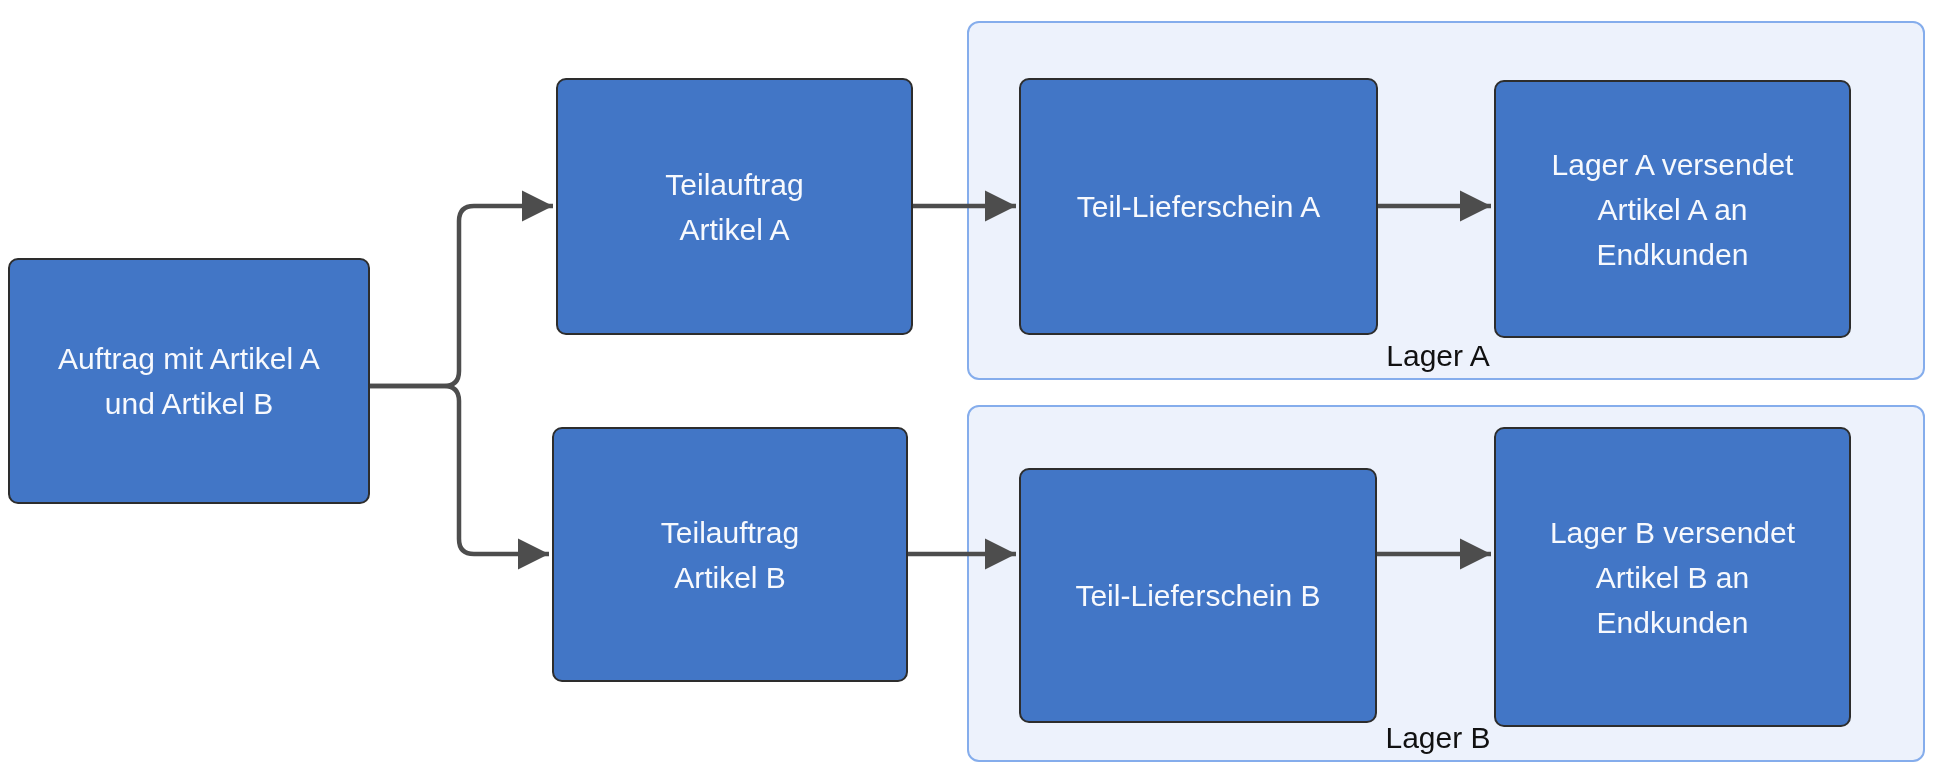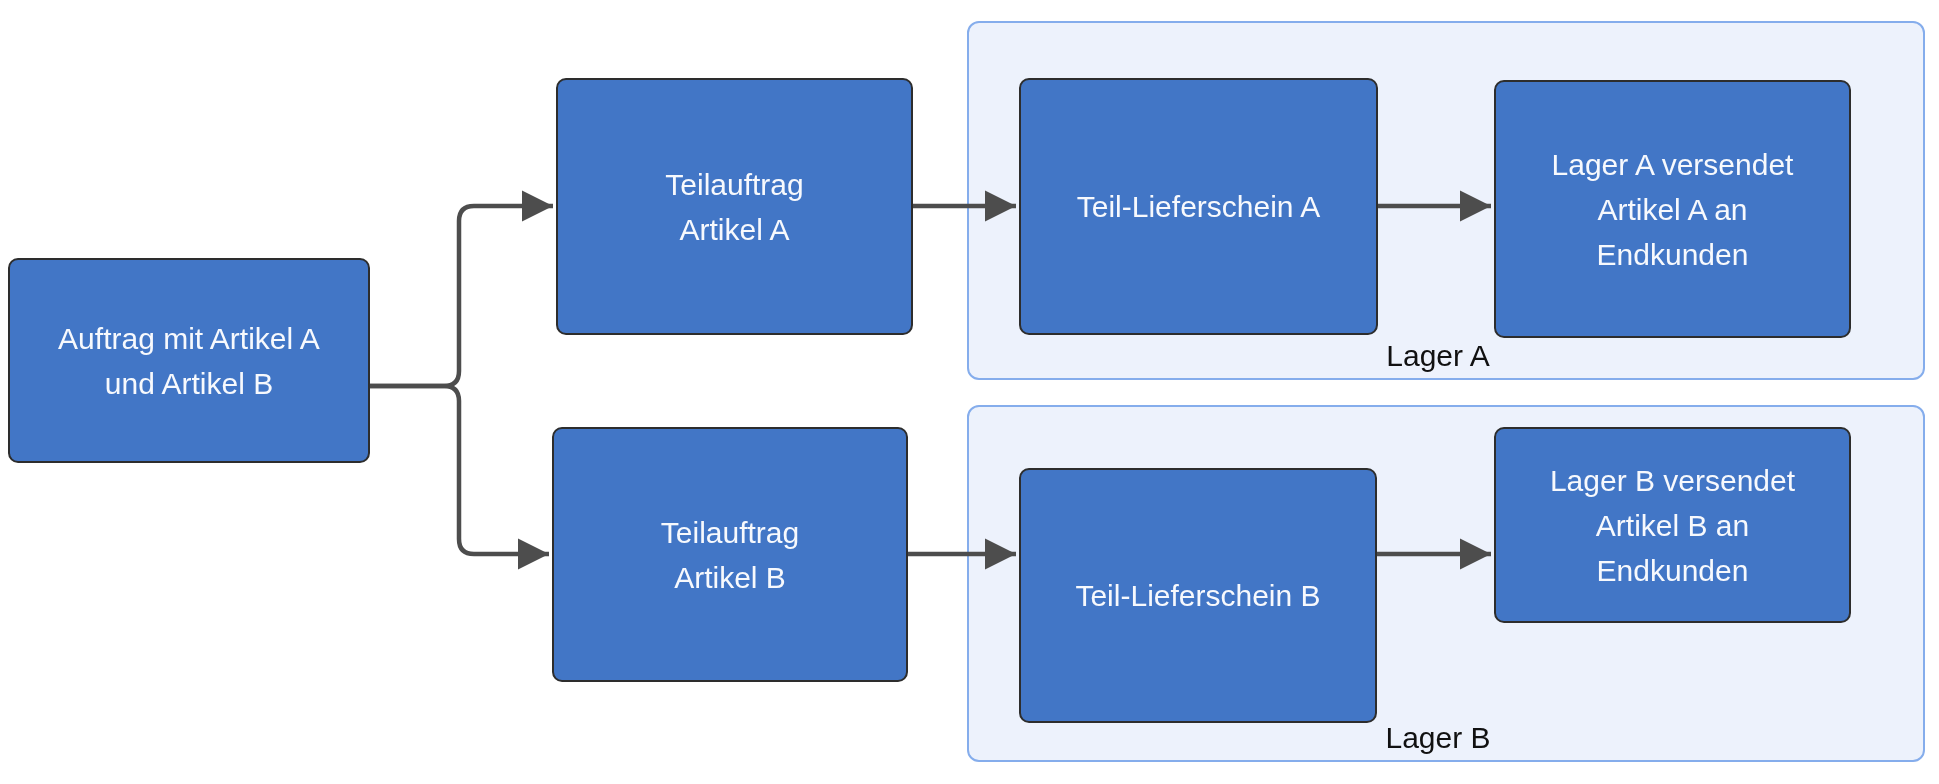--- a/index.html
+++ b/index.html
@@ -67,27 +67,27 @@
     align-items:center;
     justify-content:center;
     text-align:center;
     white-space:pre-line;
     color:var(--node-text);
     font-size:30px;
     line-height:1.5;
     z-index:2;
     padding:0 10px;
   }
-  .n-auftrag            {left:8px;    top:258px; width:362px; height:205px;}
+  .n-auftrag            {left:8px;    top:258px; width:362px; height:246px;}
   .n-teilauftrag-a      {left:556px;  top:78px;  width:357px; height:257px;}
   .n-lieferschein-a     {left:1019px; top:78px;  width:359px; height:257px;text-align:right;}
   .n-lager-a-versand    {left:1494px; top:80px;  width:357px; height:258px;}
   .n-teilauftrag-b      {left:552px;  top:427px; width:356px; height:255px;}
   .n-lieferschein-b     {left:1019px; top:427px; width:358px; height:255px;margin-top:41px;}
-  .n-lager-b-versand    {left:1494px; top:427px; width:357px; height:196px;}
+  .n-lager-b-versand    {left:1494px; top:427px; width:357px; height:300px;}
   .group-a{left:967px; top:21px;  width:958px; height:359px;}
   .group-b{left:967px; top:405px; width:958px; height:357px;}
 </style>
 </head>
 <body>
 
 <div class="canvas">
 
   <section class="group group-a">
     <span class="group-label">Lager A</span>

